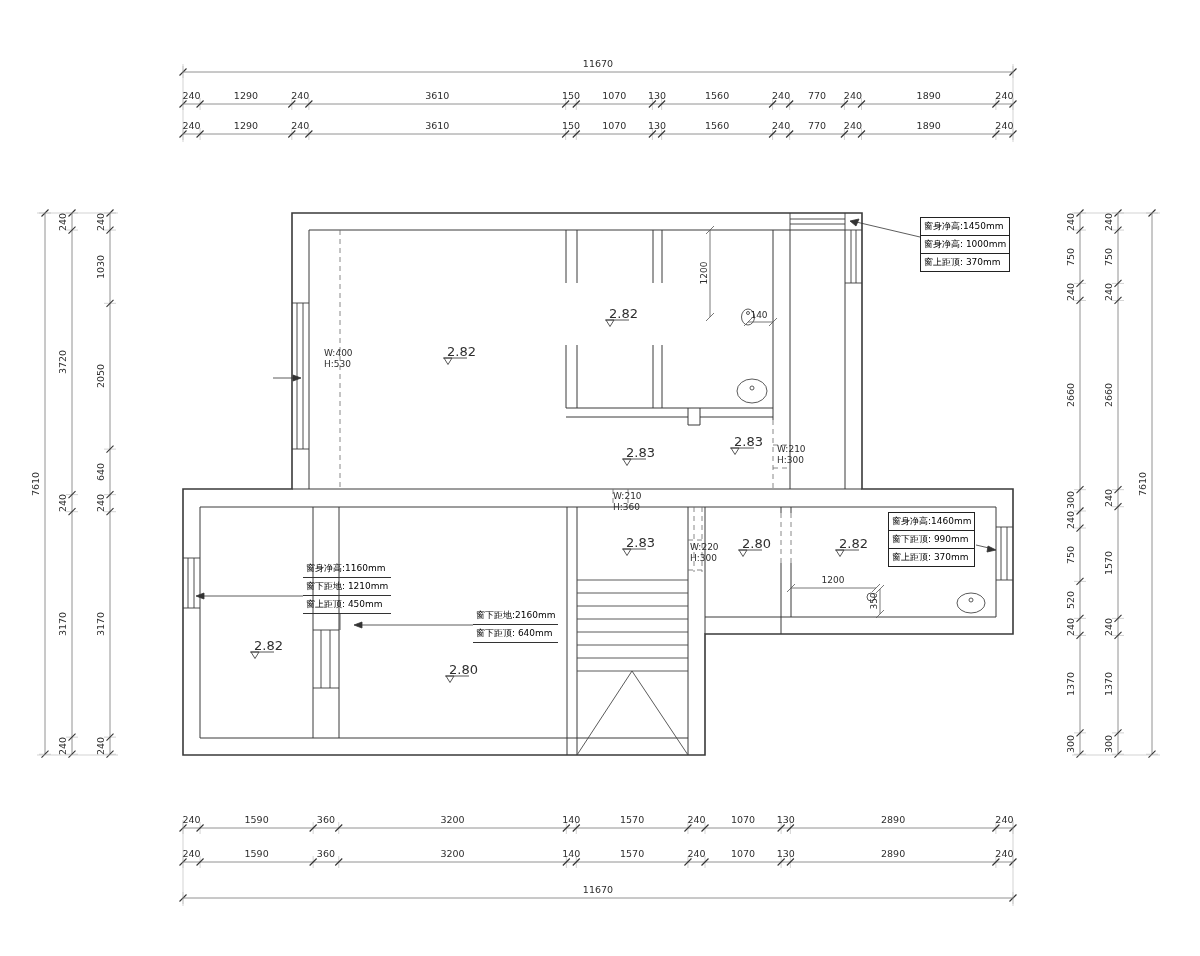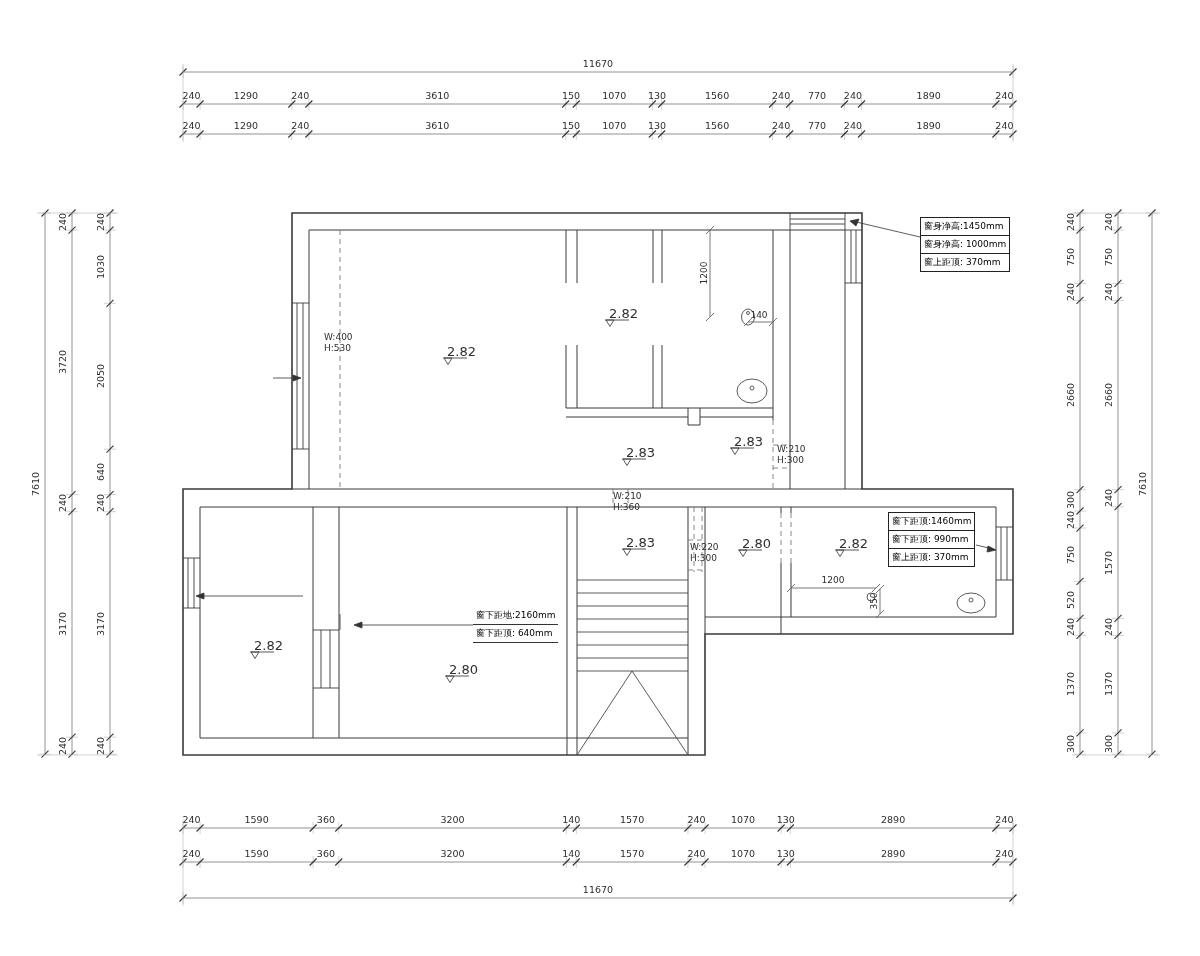--- a/index.html
+++ b/index.html
@@ -449,21 +449,21 @@
         <svg width="26" height="10" viewBox="0 0 26 10">
           <path d="M1,1 H25 M2,1 L10,1 L6,7.5 Z" fill="none" stroke="#444" stroke-width="0.9"></path>
         </svg>
       </div>
       <div class="elev" style="left: 444px; top: 665px;">
         <span class="elev-num">2.80</span>
         <svg width="26" height="10" viewBox="0 0 26 10">
           <path d="M1,1 H25 M2,1 L10,1 L6,7.5 Z" fill="none" stroke="#444" stroke-width="0.9"></path>
         </svg>
       </div>
-      <div class="open-label" style="left: 324px; top: 332px;">
+      <div class="open-label" style="left: 324px; top: 348px;">
         <div>W:400</div>
         <div>H:530</div>
       </div>
       <div class="open-label" style="left: 777px; top: 444px;">
         <div>W:210</div>
         <div>H:300</div>
       </div>
       <div class="open-label" style="left: 613px; top: 491px;">
         <div>W:210</div>
         <div>H:360</div>
@@ -479,24 +479,29 @@
     </div>
 
   <div class="callout boxed" style="left:920px;top:217px;">
     <div class="callout-row">窗身净高:1450mm</div>
     <div class="callout-row">窗身净高: 1000mm</div>
     <div class="callout-row">窗上距顶: 370mm</div>
   </div>
 
 
   <div class="callout boxed" style="left:888px;top:512px;">
-    <div class="callout-row">窗下距顶:1460mm</div>
+    <div class="callout-row">窗身净高:1460mm</div>
     <div class="callout-row">窗下距顶: 990mm</div>
     <div class="callout-row">窗上距顶: 370mm</div>
   </div>
 
+  <div class="callout lined" style="left:303px;top:560px;">
+    <div class="callout-row">窗身净高:1160mm</div>
+    <div class="callout-row">窗下距地: 1210mm</div>
+    <div class="callout-row">窗上距顶: 450mm</div>
+  </div>
 
   <div class="callout lined" style="left:473px;top:607px;">
     <div class="callout-row">窗下距地:2160mm</div>
     <div class="callout-row">窗下距顶: 640mm</div>
   </div>
 
 </div>
 
 </body></html>

